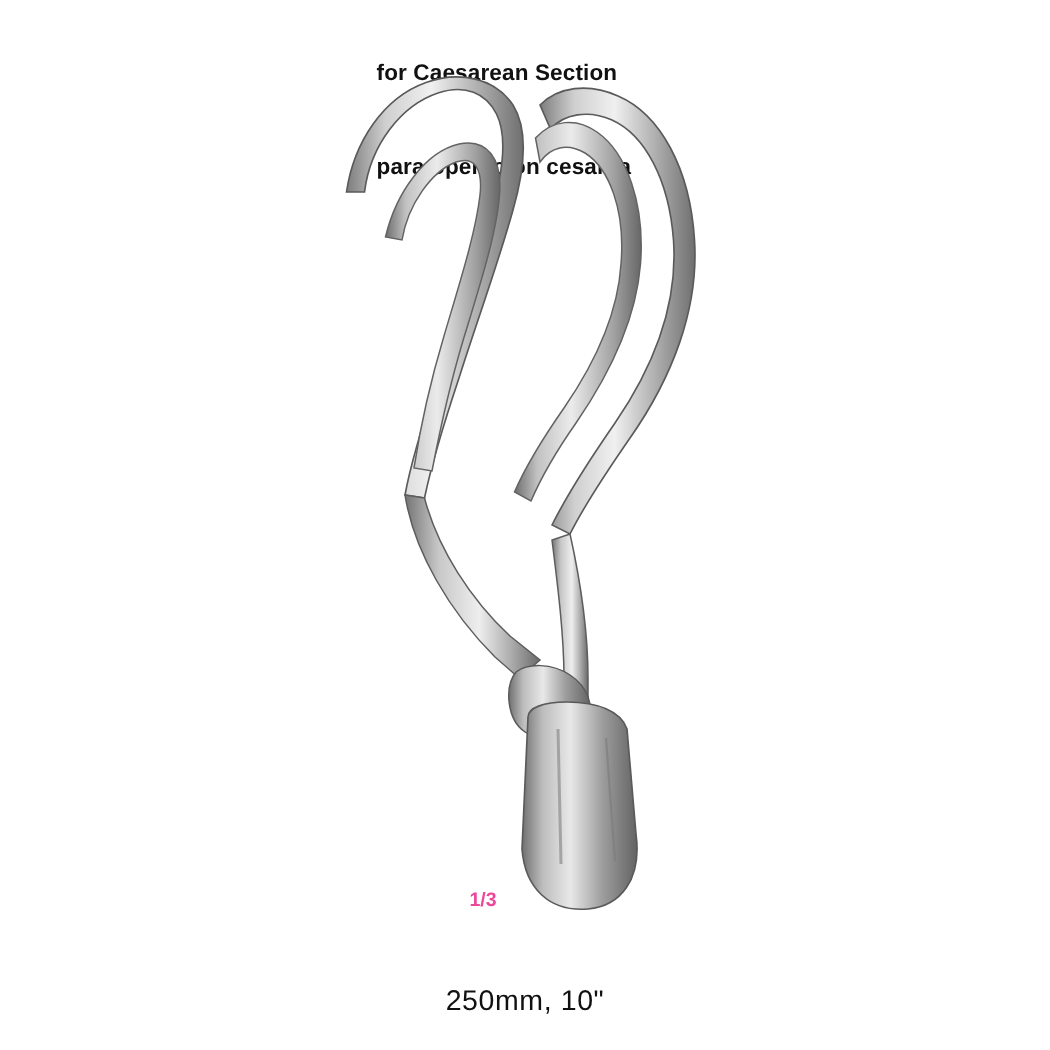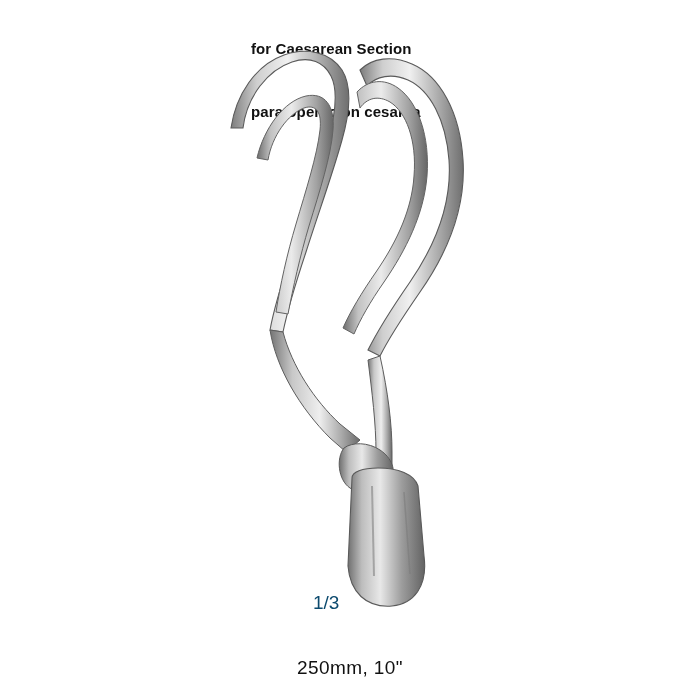--- a/index.html
+++ b/index.html
@@ -34,23 +34,23 @@
     text-align: left;
     white-space: pre;
   }
   .caption-top div {
     letter-spacing: 0.1px;
   }
   .scale-label {
     position: absolute;
     left: 313px;
     top: 592px;
-    font-size: 19px;
-    color: #0c4a6e;
-    font-weight: normal;
+    font-size: 13px;
+    color: #ec4899;
+    font-weight: bold;
   }
   .caption-bottom {
     position: absolute;
     left: 0;
     top: 655px;
     width: 700px;
     text-align: center;
     font-size: 19px;
     line-height: 25px;
     color: #111111;

